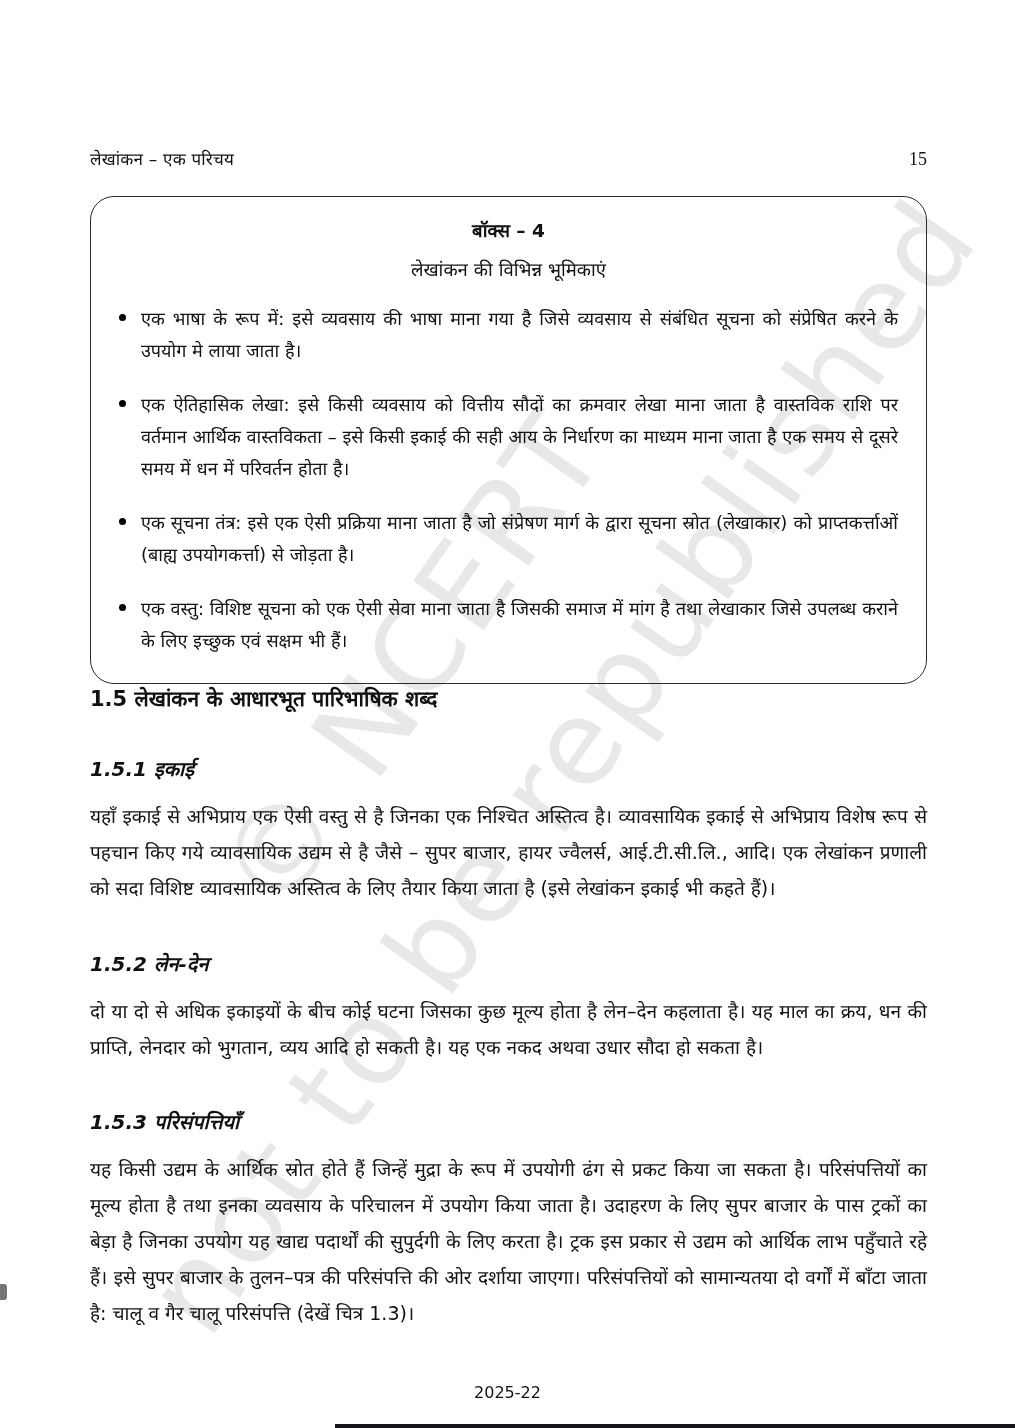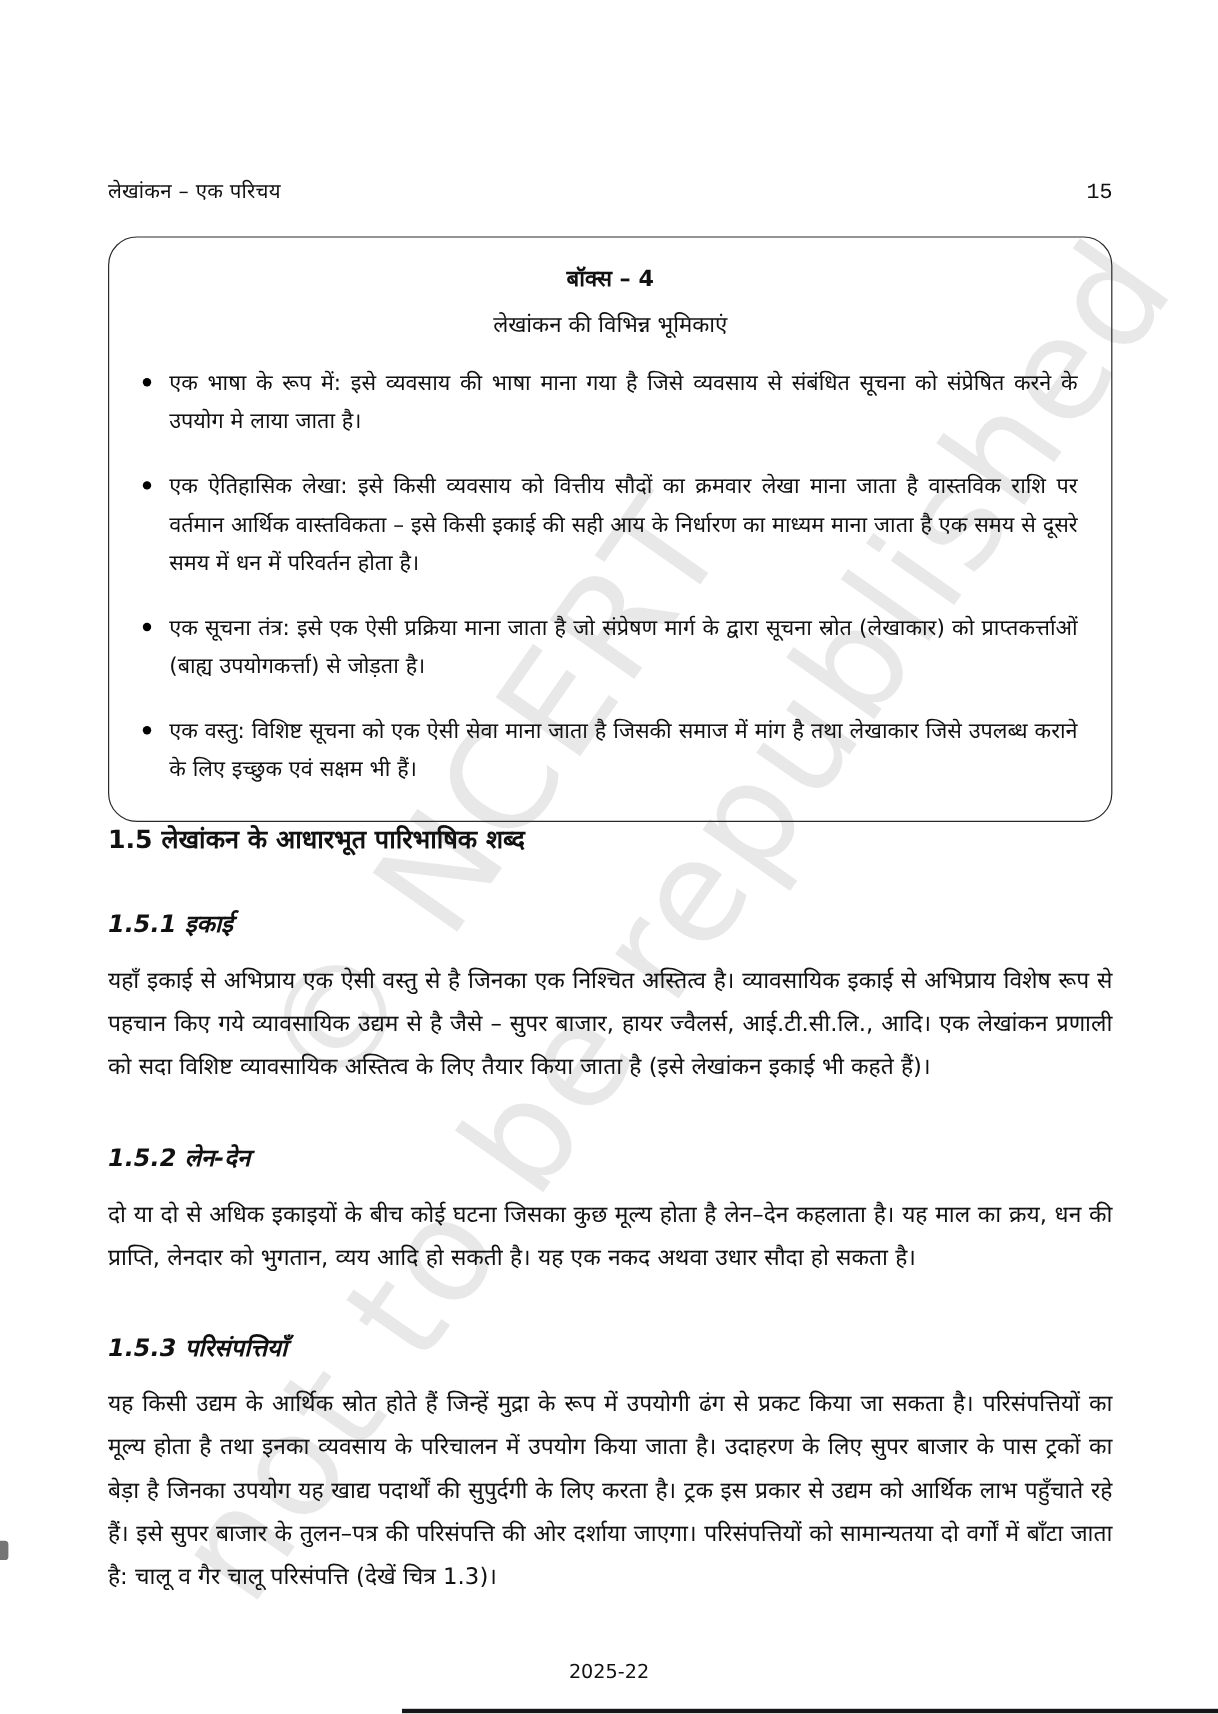--- a/index.html
+++ b/index.html
@@ -35,21 +35,21 @@
     z-index: 2;
     padding: 120px 88px 0 90px;
   }
   .header-row {
     display: flex;
     justify-content: space-between;
     align-items: baseline;
     font-size: 17px;
   }
   .running-head { letter-spacing: 0.2px; margin-top: 27px; }
-  .page-num { font-size: 18px; font-family: Liberation Mono, monospace; }
+  .page-num { font-size: 18px; font-family: Liberation Serif, serif; }
 
   .box {
     margin-top: 26px;
     border: 1.4px solid #2a2a2a;
     border-radius: 24px;
     padding: 16px 28px 26px 28px;
   }
   .box-title {
     text-align: center;
     font-weight: bold;

